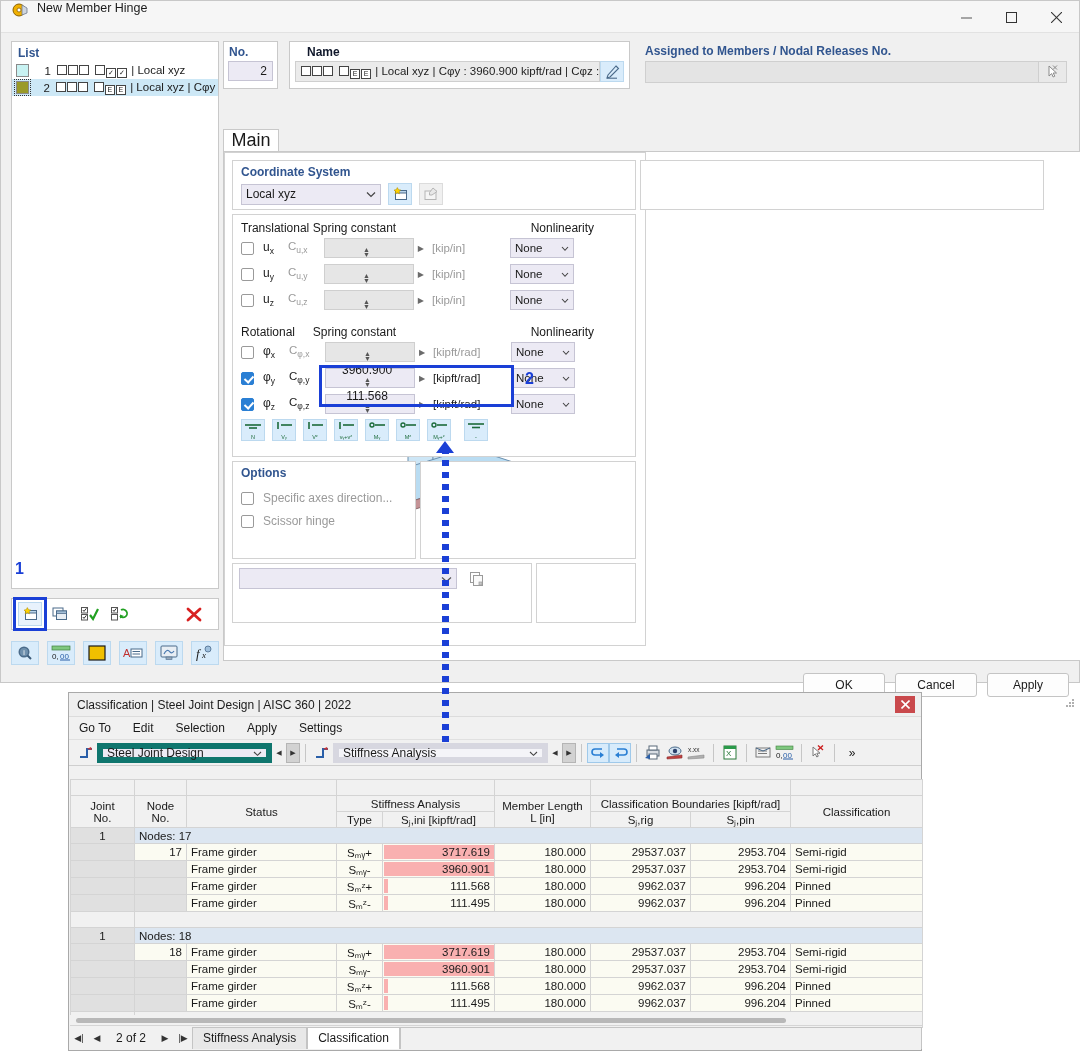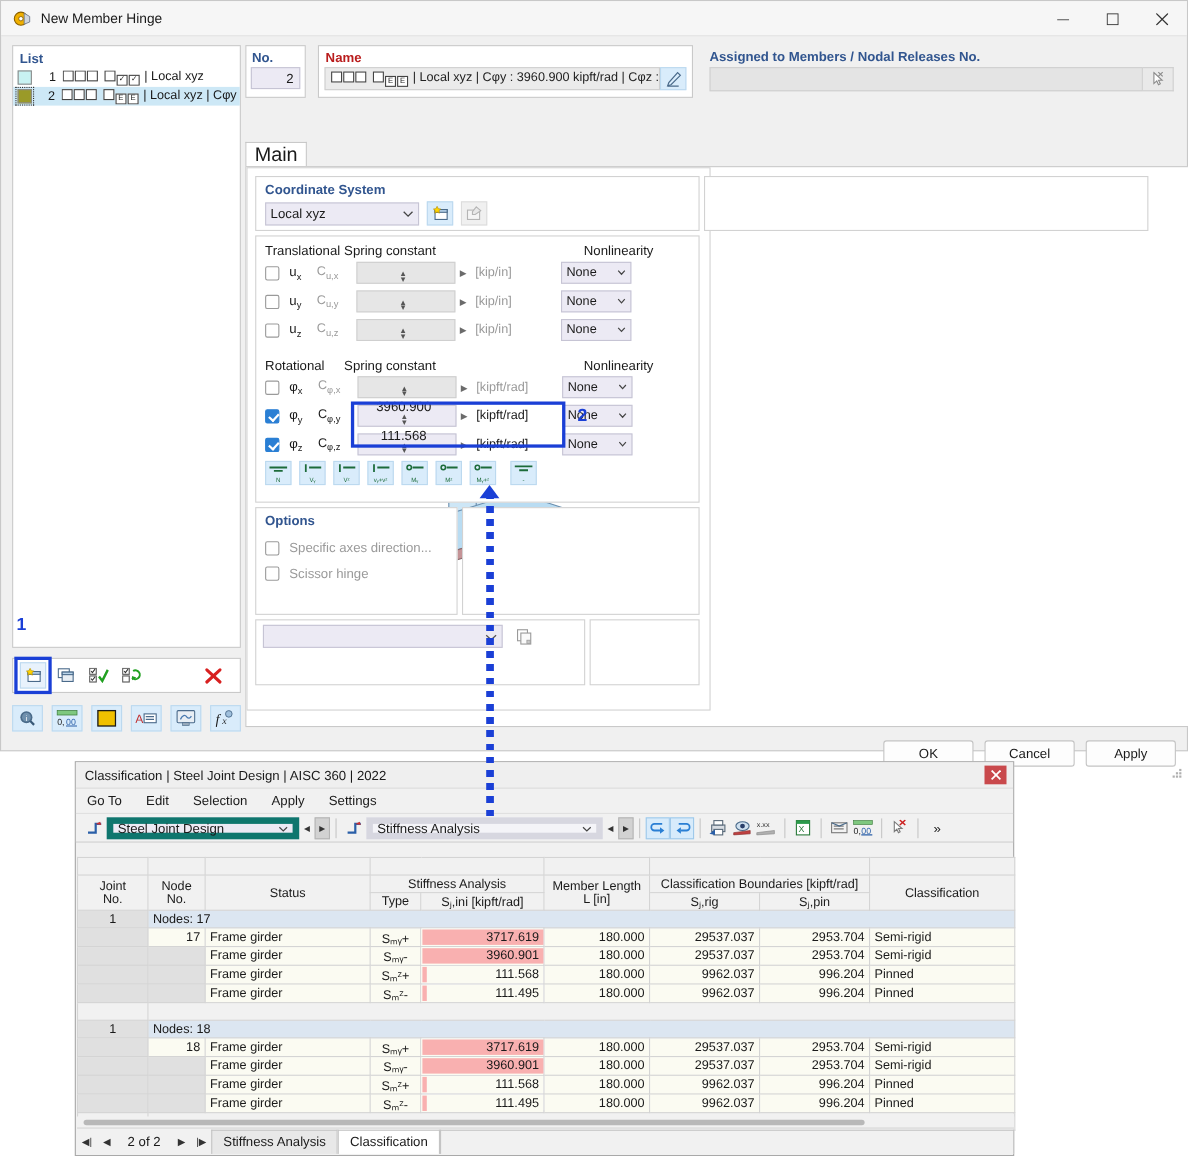--- a/index.html
+++ b/index.html
@@ -11,21 +11,21 @@
     font-size:12px; color:#1a1a1a;
     overflow:hidden;
   }
   
   #dialog {
     position:absolute; left:0; top:0; width:1080px; height:683px;
     background:#f0f0f0; border:1px solid #c8c8c8;
   }
   #titlebar {
     height:32px; background:#f6f6f6; border-bottom:1px solid #e2e2e2;
-    display:flex; align-items:center; position:relative;
+    display:flex; position:relative;
   }
   .ttl-icon { margin-left:10px; width:18px; height:18px; position:relative; }
   .ttl-text { margin-left:8px; font-size:12.5px; color:#1a1a1a; }
   .wbtns { position:absolute; right:0; top:0; height:32px; display:flex; }
   .wbtn { width:45px; height:32px; display:flex; align-items:center; justify-content:center;
           font-size:13px; color:#555; }
   .wbtn svg { display:block; }
 
   #dlgbody { position:absolute; left:0; top:32px; right:0; bottom:0; }
 
@@ -63,21 +63,21 @@
 
   
   #numbox { position:absolute; left:222px; top:8px; width:55px; height:48px;
             background:#fff; border:1px solid #c9c9c9; }
   #numbox .lbl { font-weight:bold; color:#31558f; font-size:12px; padding:3px 5px 0 5px; }
   #numbox .val { margin:2px 4px 0 4px; height:20px; background:#eceaf4; border:1px solid #c6c4d4;
                  text-align:right; padding-right:5px; line-height:18px; font-size:12px; }
 
   #namebox { position:absolute; left:288px; top:8px; width:341px; height:48px;
              background:#fff; border:1px solid #c9c9c9; }
-  #namebox .lbl { font-weight:bold; color:#b91c1c; font-size:12px; padding:3px 6px 0 6px; }
+  #namebox .lbl { font-weight:bold; color:#0f172a; font-size:12px; padding:3px 6px 0 17px; }
   #nameinputwrap { display:flex; margin:2px 5px 0 5px; height:21px; }
   #nameinput { flex:1; background:#ebebeb; border:1px solid #cfcfcf; font-size:11.5px;
                line-height:19px; padding-left:5px; white-space:nowrap; overflow:hidden; color:#222; }
   #nameedit { width:24px; height:21px; background:#d9ecfb; border:1px solid #bcd9ef;
               display:flex; align-items:center; justify-content:center; }
 
   #assignbox { position:absolute; left:640px; top:8px; width:430px; height:48px;
                background:#f0f0f0; }
   #assignbox .lbl { font-weight:bold; color:#31558f; font-size:12px; padding:3px 4px 0 4px; }
   #assignwrap { display:flex; margin:3px 4px 0 4px; height:22px; }

